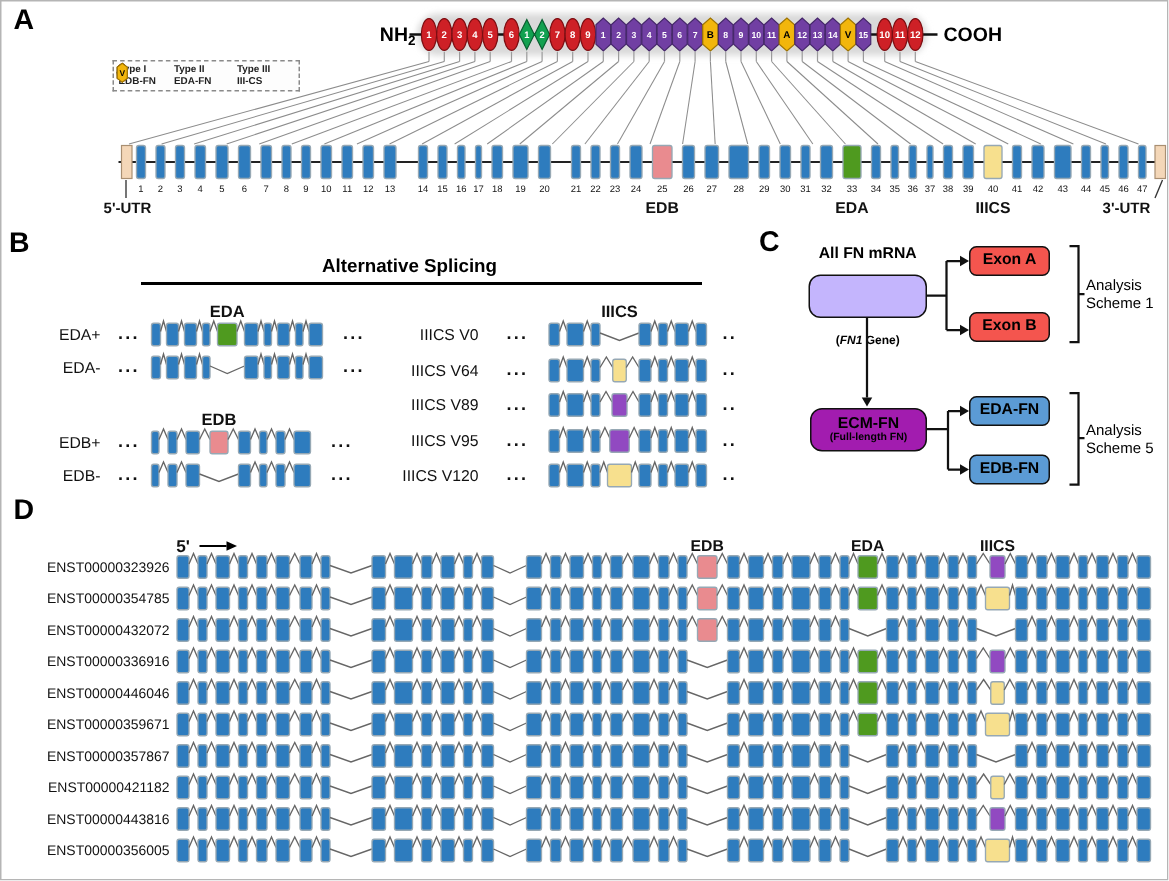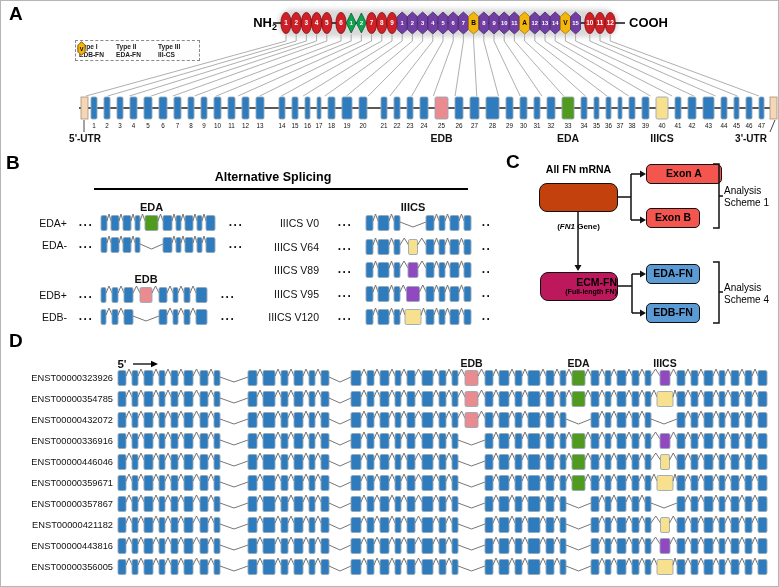--- a/index.html
+++ b/index.html
@@ -1427,43 +1427,43 @@
         <rect x="718" y="228.5" width="6" height="15" rx="1.5" fill="#2E7CBE" stroke="#96a8b4" stroke-width="0.9"></rect>
         <path d="M 724 234 L 727 227 L 730 234" fill="none" stroke="#666666" stroke-width="0.9"></path>
         <rect x="730" y="228.5" width="8" height="15" rx="1.5" fill="#2E7CBE" stroke="#96a8b4" stroke-width="0.9"></rect>
         <path d="M 738 234 L 741 227 L 744 234" fill="none" stroke="#666666" stroke-width="0.9"></path>
         <rect x="744" y="228.5" width="7" height="15" rx="1.5" fill="#2E7CBE" stroke="#96a8b4" stroke-width="0.9"></rect>
         <path d="M 751 234 L 754 227 L 757 234" fill="none" stroke="#666666" stroke-width="0.9"></path>
         <rect x="757" y="228.5" width="9" height="15" rx="1.5" fill="#2E7CBE" stroke="#96a8b4" stroke-width="0.9"></rect>
       </g>
     </svg>
 
-  <div class="c-box" style="left:538px;top:182px;width:79px;height:29px;border-radius:8px;background:#c2410c;">
+  <div class="c-box" style="left:538px;top:182px;width:79px;height:29px;border-radius:8px;background:#c4b5fd;">
     <div class="l1">All FN mRNA</div>
     <div class="l2"><span>(</span><i>FN1</i><span> Gene)</span></div>
   </div>
-  <div class="c-box" id="boxExonA" style="left: 645px; top: 163px; width: 76px; height: 20px; border-radius: 5px; background: rgb(244, 85, 78);">
+  <div class="c-box" id="boxExonA" style="left: 645px; top: 163px; width: 54px; height: 20px; border-radius: 5px; background: rgb(244, 85, 78);">
     <div class="l1">Exon A</div>
   </div>
   <div class="c-box" id="boxExonB" style="left: 645px; top: 207px; width: 54px; height: 20px; border-radius: 5px; background: rgb(244, 85, 78);">
     <div class="l1">Exon B</div>
   </div>
   <div class="scheme-label" style="left:723px;top:184px;">Analysis Scheme 1</div>
 
-  <div class="c-box" id="boxEcm" style="left: 539px; top: 271px; width: 78px; height: 29px; border-radius: 8px; background: #be185d; align-items: flex-end;">
+  <div class="c-box" id="boxEcm" style="left: 539px; top: 271px; width: 78px; height: 29px; border-radius: 8px; background: #a21caf;">
     <div class="l1">ECM-FN</div>
     <div class="l2s">(Full-length FN)</div>
   </div>
   <div class="c-box" id="boxEdaFn" style="left: 645px; top: 263px; width: 54px; height: 20px; border-radius: 5px; background: rgb(91, 155, 213);">
     <div class="l1">EDA-FN</div>
   </div>
   <div class="c-box" id="boxEdbFn" style="left: 645px; top: 302px; width: 54px; height: 20px; border-radius: 5px; background: rgb(91, 155, 213);">
     <div class="l1">EDB-FN</div>
   </div>
-  <div class="scheme-label" style="left:723px;top:281px;">Analysis Scheme 4</div>
+  <div class="scheme-label" style="left:723px;top:281px;">Analysis Scheme 5</div>
 
   <svg id="svgC-overlay" width="779" height="587">
       <path fill="none" stroke="#111111" stroke-width="1.5" d="M 617 196 L 630 196 M 630 173 L 630 219 M 630 173 L 639 173 M 630 219 L 639 219"></path>
       <polygon points="639,169.5 645,173 639,176.5" fill="#111111"></polygon>
       <polygon points="639,215.5 645,219 639,222.5" fill="#111111"></polygon>
       <path fill="none" stroke="#111111" stroke-width="1.5" d="M 577 211 L 577 264"></path>
       <polygon points="573.5,264 580.5,264 577,270" fill="#111111"></polygon>
       <path fill="none" stroke="#111111" stroke-width="1.5" d="M 617 285 L 631 285 M 631 273 L 631 312 M 631 273 L 639 273 M 631 312 L 639 312"></path>
       <polygon points="639,269.5 645,273 639,276.5" fill="#111111"></polygon>
       <polygon points="639,308.5 645,312 639,315.5" fill="#111111"></polygon>

